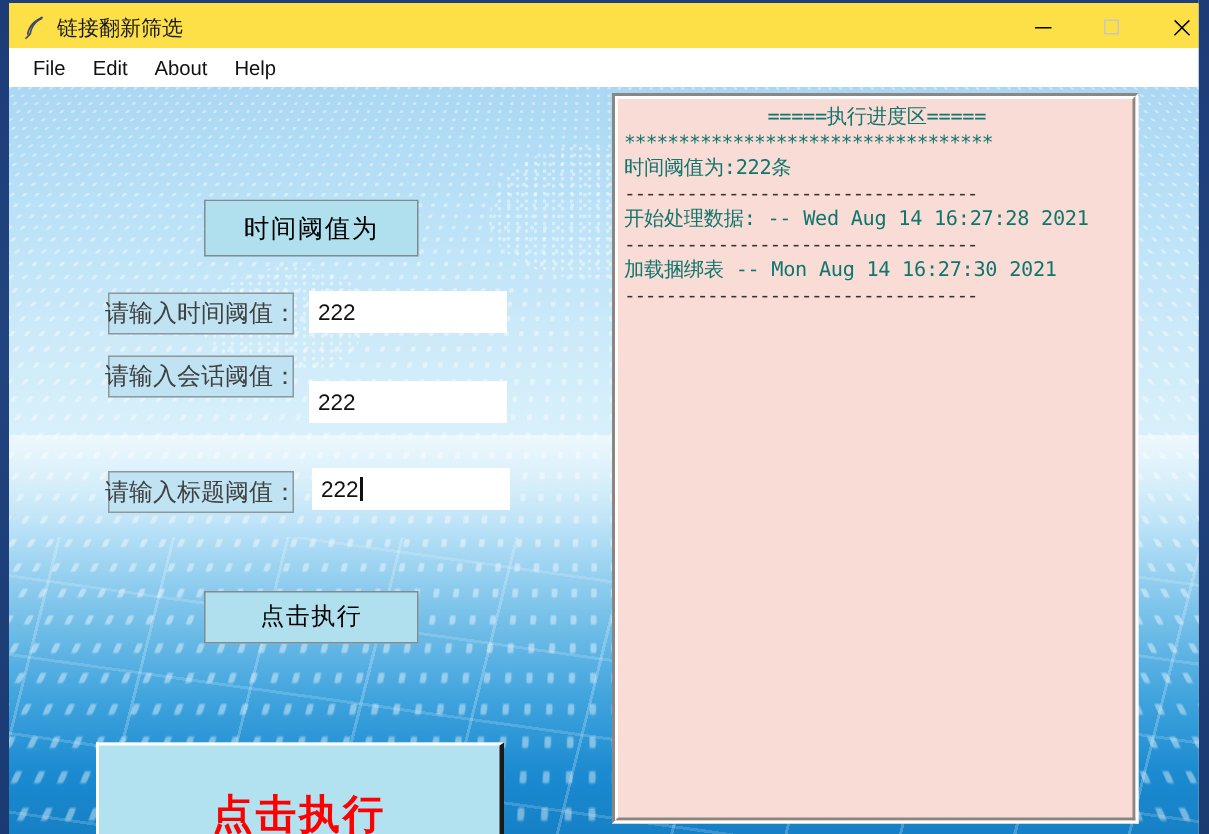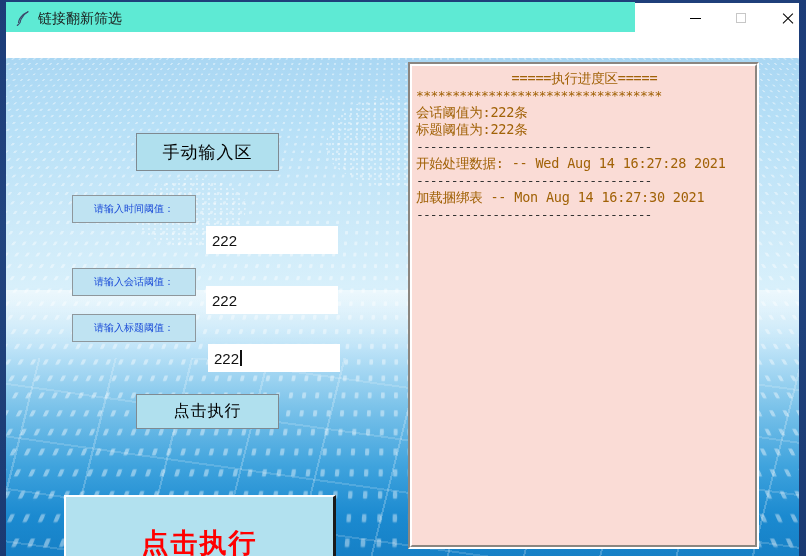--- a/index.html
+++ b/index.html
@@ -31,23 +31,23 @@
     background: linear-gradient(180deg, #1c3c78 0%, #21447f 40%, #1a3a72 100%);
   }
   .desktop-edge.left  { left: 0; }
   .desktop-edge.right { right: 0; width: 7px; }
 
   
   #titlebar {
     position: absolute;
     left: 6px;
     top: 0;
-    width: 629px;
+    width: 793px;
     height: 32px;
-    background: #5eead4;
+    background: #fde047;
     border-top: 2px solid #1f3f7a;
     box-sizing: border-box;
   }
   #titlebar-strip {
     position: absolute;
     left: 6px; top: 0;
     width: 793px; height: 3px;
     background: #1f3f7a;
   }
   .title-icon {
@@ -220,55 +220,54 @@
   }
 
   .field-label {
     position: absolute;
     background: #bfe3f2;
     border: 1px solid #8e979c;
     box-sizing: border-box;
     display: flex;
     align-items: center;
     justify-content: center;
-    color: #1d4ed8;
-    font-size: 10px;
+    color: #404040;
+    font-size: 16px;
     white-space: nowrap;
     left: 66px;
     width: 124px;
     height: 28px;
   }
   .field-input {
     position: absolute;
     background: #ffffff;
     border: none;
     box-sizing: border-box;
     display: flex;
     align-items: center;
     padding-left: 6px;
     font-size: 15px;
     color: #111;
     left: 200px;
     width: 132px;
     height: 28px;
     font-family: "Liberation Sans", "DejaVu Sans", sans-serif;
-    margin-top: 32px;
   }
   .field-input.focused { left: 202px; width: 132px; }
   .caret {
     display: inline-block;
     width: 1.5px;
     height: 16px;
     background: #111;
     margin-left: 1px;
   }
 
   #row1-label { top: 137px; }
   #row1-input { top: 136px; }
-  #row2-label { top: 210px; }
+  #row2-label { top: 179px; }
   #row2-input { top: 196px; }
   #row3-label { top: 256px; }
   #row3-input { top: 254px; }
 
   
   #execute-button {
     position: absolute;
     left: 58px;
     top: 437px;
     width: 272px;
@@ -312,21 +311,21 @@
     border-top: 2px solid #ffffff;
     border-left: 2px solid #ffffff;
     border-right: 2px solid #8b8680;
     border-bottom: 2px solid #8b8680;
     box-sizing: border-box;
     padding: 4px 2px 0 4px;
   }
   .log-line {
     font-family: "DejaVu Sans Mono", "Liberation Mono", monospace;
     font-size: 13.5px;
-    color: #a16207;
+    color: #0f766e;
     line-height: 17px;
     white-space: pre;
     letter-spacing: -0.2px;
   }
   .log-line.center { text-align: center; }
   .log-line.stars {
     letter-spacing: -0.6px;
     font-size: 13px;
   }
   .log-line.rule {
@@ -357,30 +356,36 @@
       <span class="glyph-min"></span>
     </div>
     <div class="win-btn max">
       <span class="glyph-max"></span>
     </div>
     <div class="win-btn close">
       <span class="glyph-close"></span>
     </div>
   </div>
 
+  <div id="menubar">
+    <div class="menu-item">File</div>
+    <div class="menu-item">Edit</div>
+    <div class="menu-item">About</div>
+    <div class="menu-item">Help</div>
+  </div>
 
   <div id="client">
     <div class="dots"></div>
     <div class="map-blob b1"></div>
     <div class="map-blob b2"></div>
     <div class="map-blob b3"></div>
     <div class="sheen"></div>
     <div class="panels"></div>
 
-    <div class="flat-button" id="section-header">手动输入区</div>
+    <div class="flat-button" id="section-header">时间阈值为</div>
 
     <div class="field-label" id="row1-label">请输入时间阈值：</div>
     <div class="field-input" id="row1-input">
       <span>222</span>
     </div>
 
     <div class="field-label" id="row2-label">请输入会话阈值：</div>
     <div class="field-input" id="row2-input">
       <span>222</span>
     </div>
@@ -392,22 +397,21 @@
     </div>
 
     <div class="flat-button" id="exec-header">点击执行</div>
 
     <div id="execute-button">点击执行</div>
 
     <div id="progress-panel">
       <div class="inner">
         <div class="log-line center">=====执行进度区=====</div>
         <div class="log-line stars">**********************************</div>
-        <div class="log-line">会话阈值为:222条</div>
-        <div class="log-line">标题阈值为:222条</div>
+        <div class="log-line">时间阈值为:222条</div>
         <div class="log-line rule">----------------------------------</div>
         <div class="log-line">开始处理数据: -- Wed Aug 14 16:27:28 2021</div>
         <div class="log-line rule">----------------------------------</div>
         <div class="log-line">加载捆绑表 -- Mon Aug 14 16:27:30 2021</div>
         <div class="log-line rule">----------------------------------</div>
       </div>
     </div>
 
   </div>
 </div>

